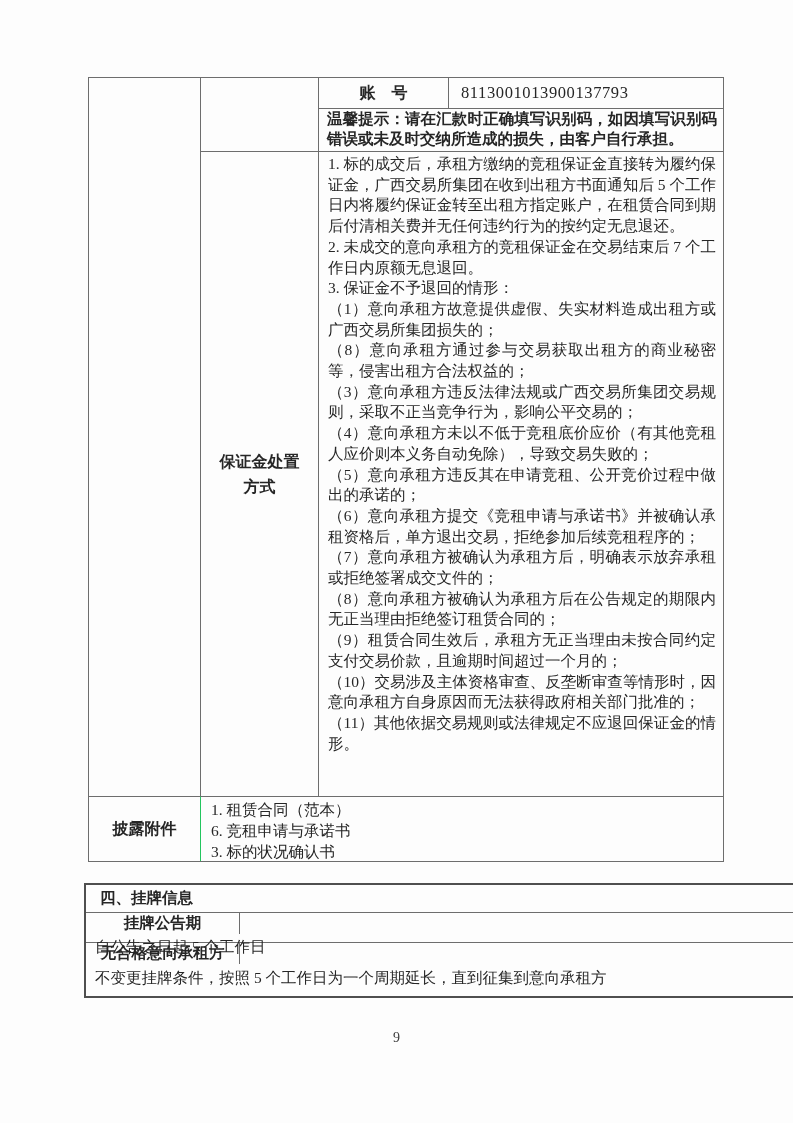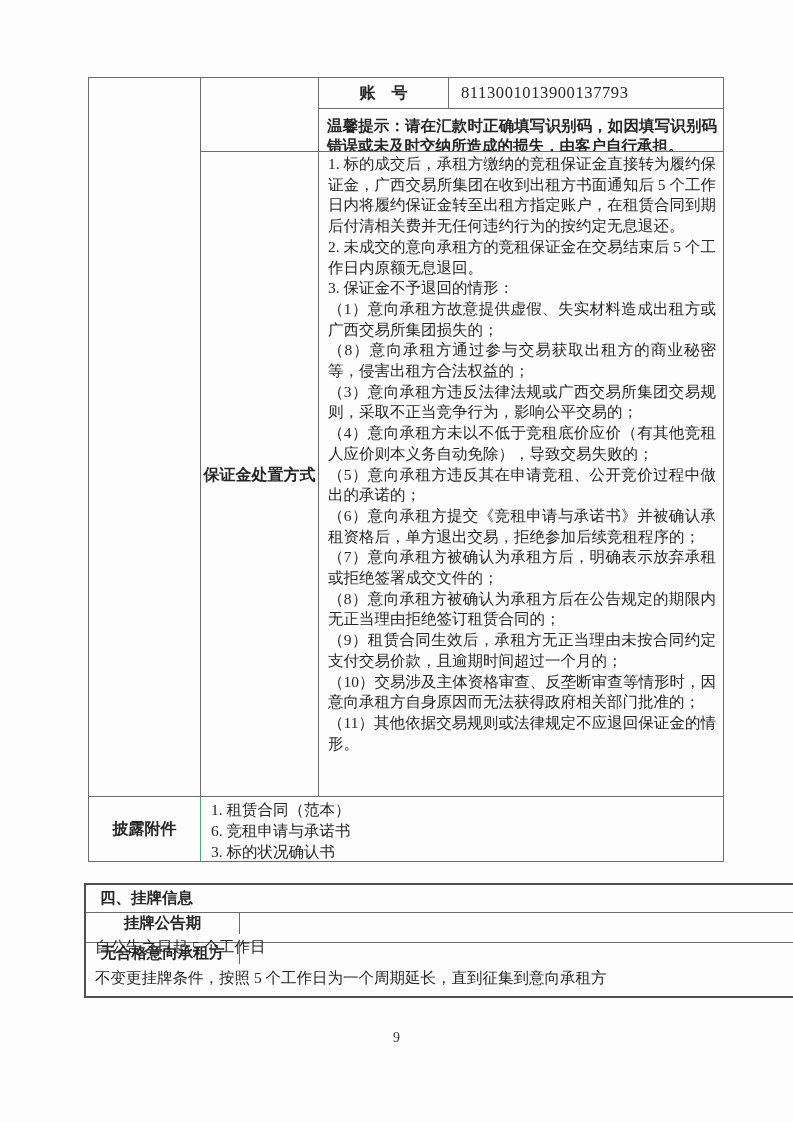--- a/index.html
+++ b/index.html
@@ -22,38 +22,38 @@
     grid-template-columns:112px 118px 1fr;
     grid-template-rows:30px 43px 645px 1fr;
     background:#fdfdfd;
   }
   .t1 > div { overflow:hidden; }
   .cell-empty-left   { grid-area:1/1/4/2; border-right:1px solid #6d6d6d; }
   .cell-empty-mid    { grid-area:1/2/3/3; border-right:1px solid #6d6d6d; }
   .cell-method-label {
     grid-area:3/2/4/3;
     border-right:1px solid #6d6d6d; border-top:1px solid #6d6d6d;
-    display:flex; flex-direction:row; align-items:center; justify-content:center;
+    display:flex; flex-direction:column; align-items:center; justify-content:center;
     font-weight:bold; font-size:16px; line-height:25px;
     text-align:center;
   }
   .cell-account { grid-area:1/3/2/4; display:flex; }
   .account-label {
     width:130px; border-right:1px solid #6d6d6d;
     display:flex; align-items:center; justify-content:center;
     font-weight:bold; font-size:16px;
   }
   .account-value {
     flex:1; display:flex; align-items:center;
     padding-left:12px; font-size:16.5px; letter-spacing:0.6px;
   }
   .cell-tip {
     grid-area:2/3/3/4; border-top:1px solid #6d6d6d;
     font-weight:bold; font-size:15.5px; line-height:20px;
-    padding:7px 6px 0 8px; text-align:justify;
+    padding:0 6px 0 8px; text-align:justify;
   }
   .cell-clauses {
     grid-area:3/3/4/4; border-top:1px solid #6d6d6d;
     font-size:15.5px; line-height:20.7px;
     padding:2px 7px 0 9px; text-align:justify;
   }
   .cell-clauses p { margin:0; }
   .cell-attach-label {
     grid-area:4/1/5/2; border-top:1px solid #6d6d6d; border-right:1px solid #22c55e;
     display:flex; align-items:center; justify-content:center;
@@ -109,21 +109,21 @@
 
     <div class="cell-account">
       <div class="account-label">账　号</div>
       <div class="account-value">8113001013900137793</div>
     </div>
 
     <div class="cell-tip">温馨提示：请在汇款时正确填写识别码，如因填写识别码错误或未及时交纳所造成的损失，由客户自行承担。</div>
 
     <div class="cell-clauses">
       <p>1. 标的成交后，承租方缴纳的竞租保证金直接转为履约保证金，广西交易所集团在收到出租方书面通知后 5 个工作日内将履约保证金转至出租方指定账户，在租赁合同到期后付清相关费并无任何违约行为的按约定无息退还。</p>
-      <p>2. 未成交的意向承租方的竞租保证金在交易结束后 5 个工作日内原额无息退回。</p>
+      <p>2. 未成交的意向承租方的竞租保证金在交易结束后 7 个工作日内原额无息退回。</p>
       <p>3. 保证金不予退回的情形：</p>
       <p>（1）意向承租方故意提供虚假、失实材料造成出租方或广西交易所集团损失的；</p>
       <p>（8）意向承租方通过参与交易获取出租方的商业秘密等，侵害出租方合法权益的；</p>
       <p>（3）意向承租方违反法律法规或广西交易所集团交易规则，采取不正当竞争行为，影响公平交易的；</p>
       <p>（4）意向承租方未以不低于竞租底价应价（有其他竞租人应价则本义务自动免除），导致交易失败的；</p>
       <p>（5）意向承租方违反其在申请竞租、公开竞价过程中做出的承诺的；</p>
       <p>（6）意向承租方提交《竞租申请与承诺书》并被确认承租资格后，单方退出交易，拒绝参加后续竞租程序的；</p>
       <p>（7）意向承租方被确认为承租方后，明确表示放弃承租或拒绝签署成交文件的；</p>
       <p>（8）意向承租方被确认为承租方后在公告规定的期限内无正当理由拒绝签订租赁合同的；</p>
       <p>（9）租赁合同生效后，承租方无正当理由未按合同约定支付交易价款，且逾期时间超过一个月的；</p>

